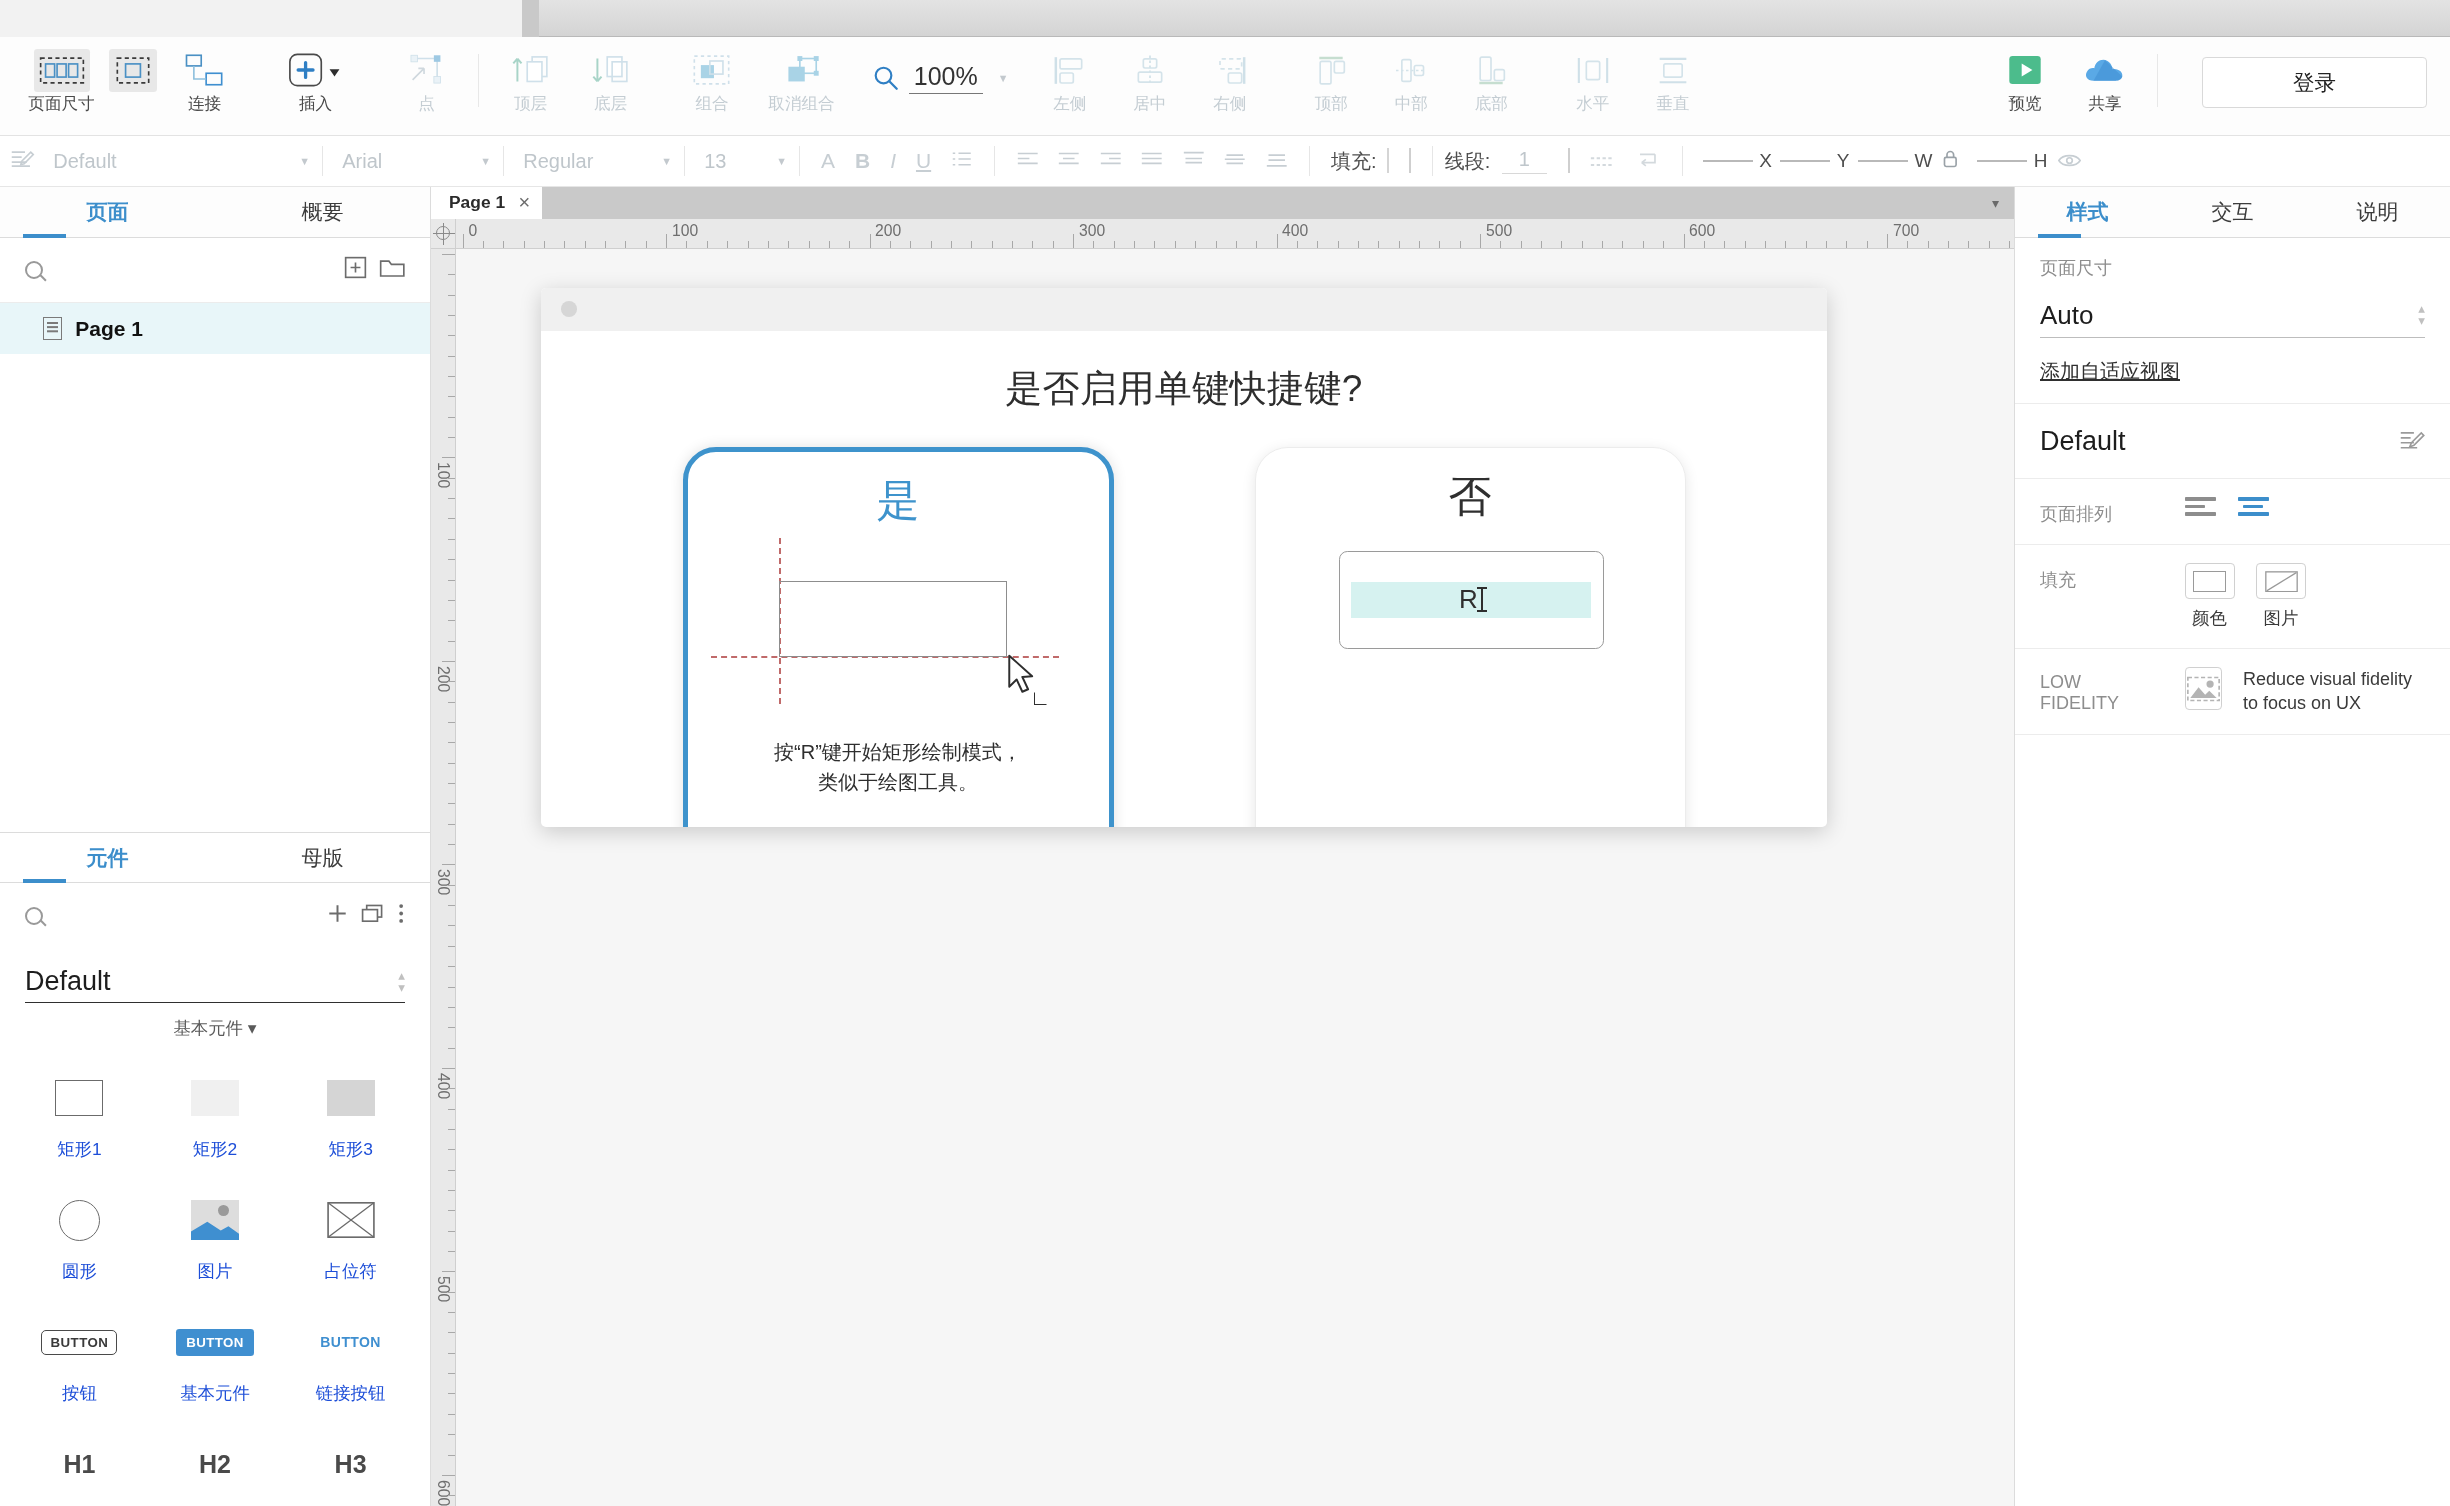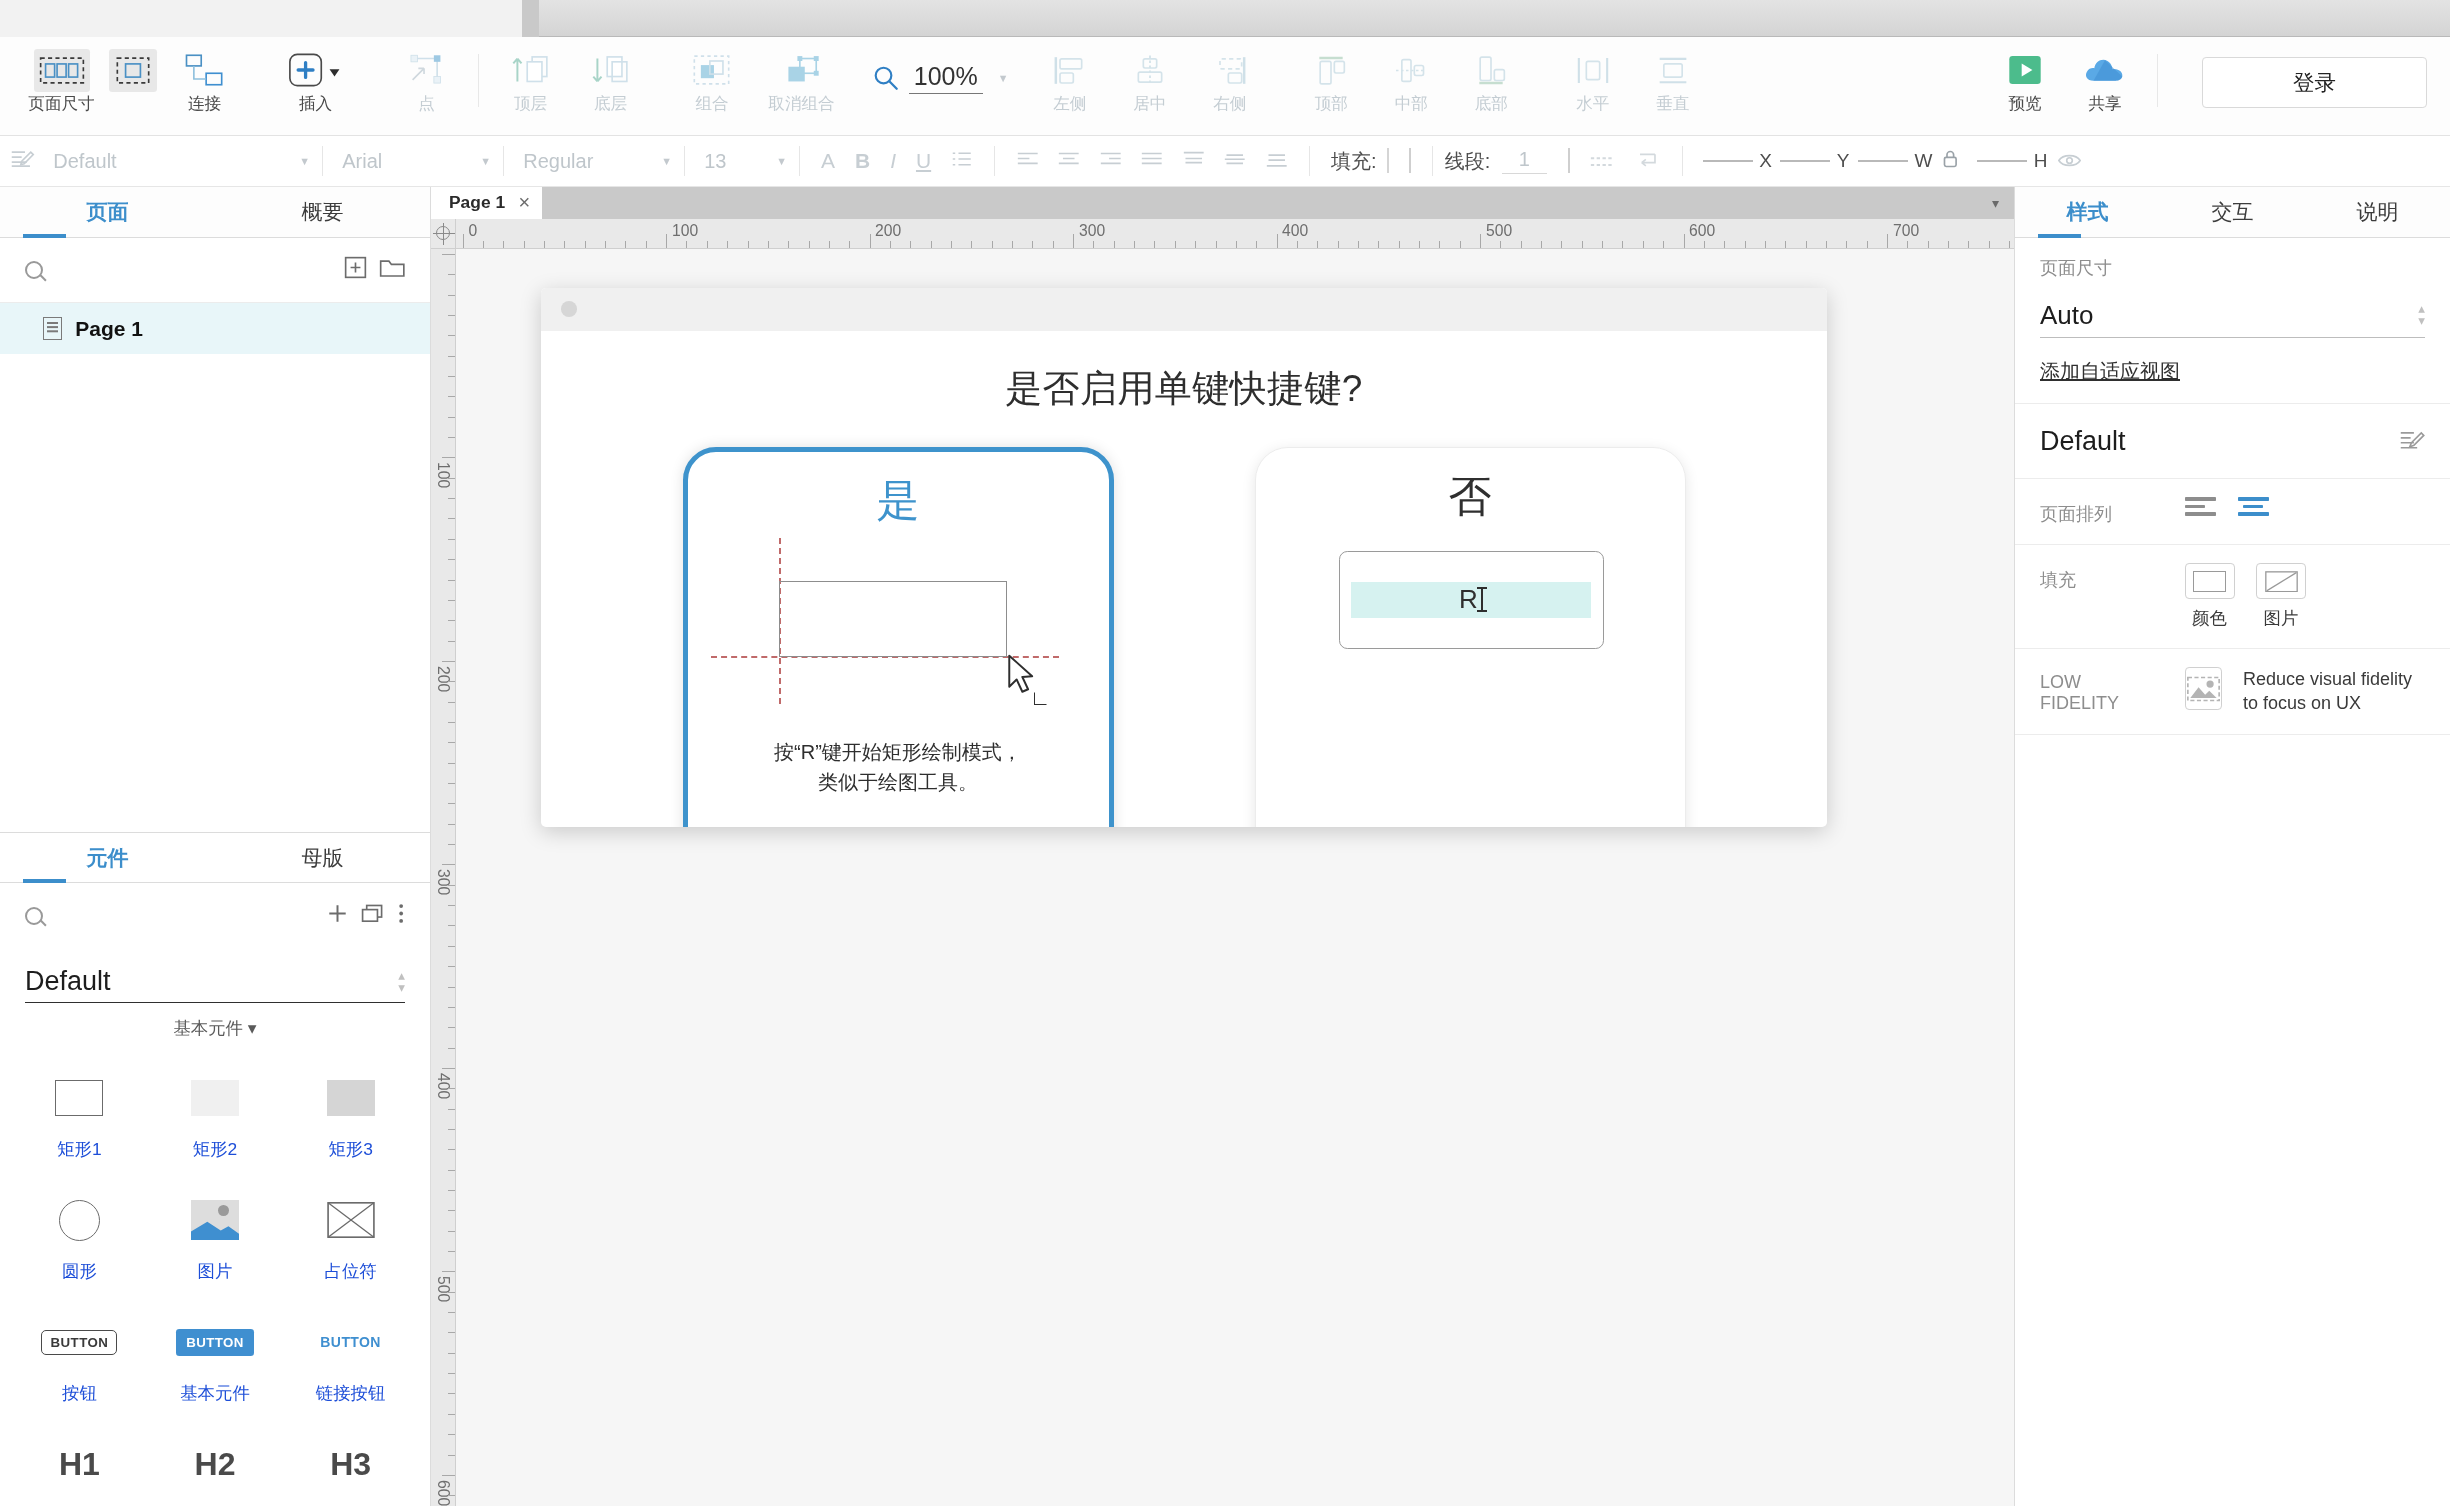--- a/index.html
+++ b/index.html
@@ -122,21 +122,21 @@
   .sh-rect2 { width: 48px; height: 36px; background:#f0f0f0;}
   .sh-rect3 { width: 48px; height: 36px; background:#d5d5d5;}
   .sh-circle { width: 41px; height: 41px; border: 1.7px solid #6b6b6b; border-radius:50%;}
   .sh-img { width: 48px; height: 40px; background:#ddd; position:relative; overflow:hidden;}
   .sh-img::before { content:''; position:absolute; left:0; bottom:0; width:100%; height:21.5px;
       background:#3f8fd0; clip-path: polygon(0 60%, 34% 14%, 62% 55%, 78% 36%, 100% 70%, 100% 100%, 0 100%);}
   .sh-img::after { content:''; position:absolute; right:10px; top:5px; width:10.8px; height:10.8px; border-radius:50%; background:#9a9a9a;}
   .btn-out { border:1.7px solid #4a4a4a; border-radius:5px; padding: 4.1px 8.3px; font-size: 13.3px; font-weight:700; color:#3a3a3a; letter-spacing:0.4px;}
   .btn-pri { background:#3f8fd0; border-radius:3.3px; padding: 5.8px 10px; font-size:13.3px; font-weight:700; color:#fff; letter-spacing:0.4px;}
   .btn-link { font-size:14px; font-weight:700; color:#3f8fd0; letter-spacing:0.4px;}
-  .hx { font-size: 32px; font-weight: 700; color:#4a4a4a;}
+  .hx { font-size: 25px; font-weight: 700; color:#4a4a4a;}
 
   
   .center { flex: 1; display:flex; flex-direction:column; min-width:0; background:#f6f6f6;}
   .tabbar { height: 31.5px; background: #c9c9c9; display:flex; align-items:flex-end; position:relative;}
   .ptab {
     background:#fff; height: 31.5px; display:flex; align-items:center; gap:13.3px;
     padding: 0 11.6px 0 18px; font-size: 17.4px; font-weight:700; color:#2b2b2b;
   }
   .ptab .x { color:#6c6c6c; font-weight: 400; font-size: 20px; cursor:pointer;}
   .tabbar-caret { margin-left:auto; color:#6a6a6a; font-size: 14px; padding-right: 15px; align-self:center;}

